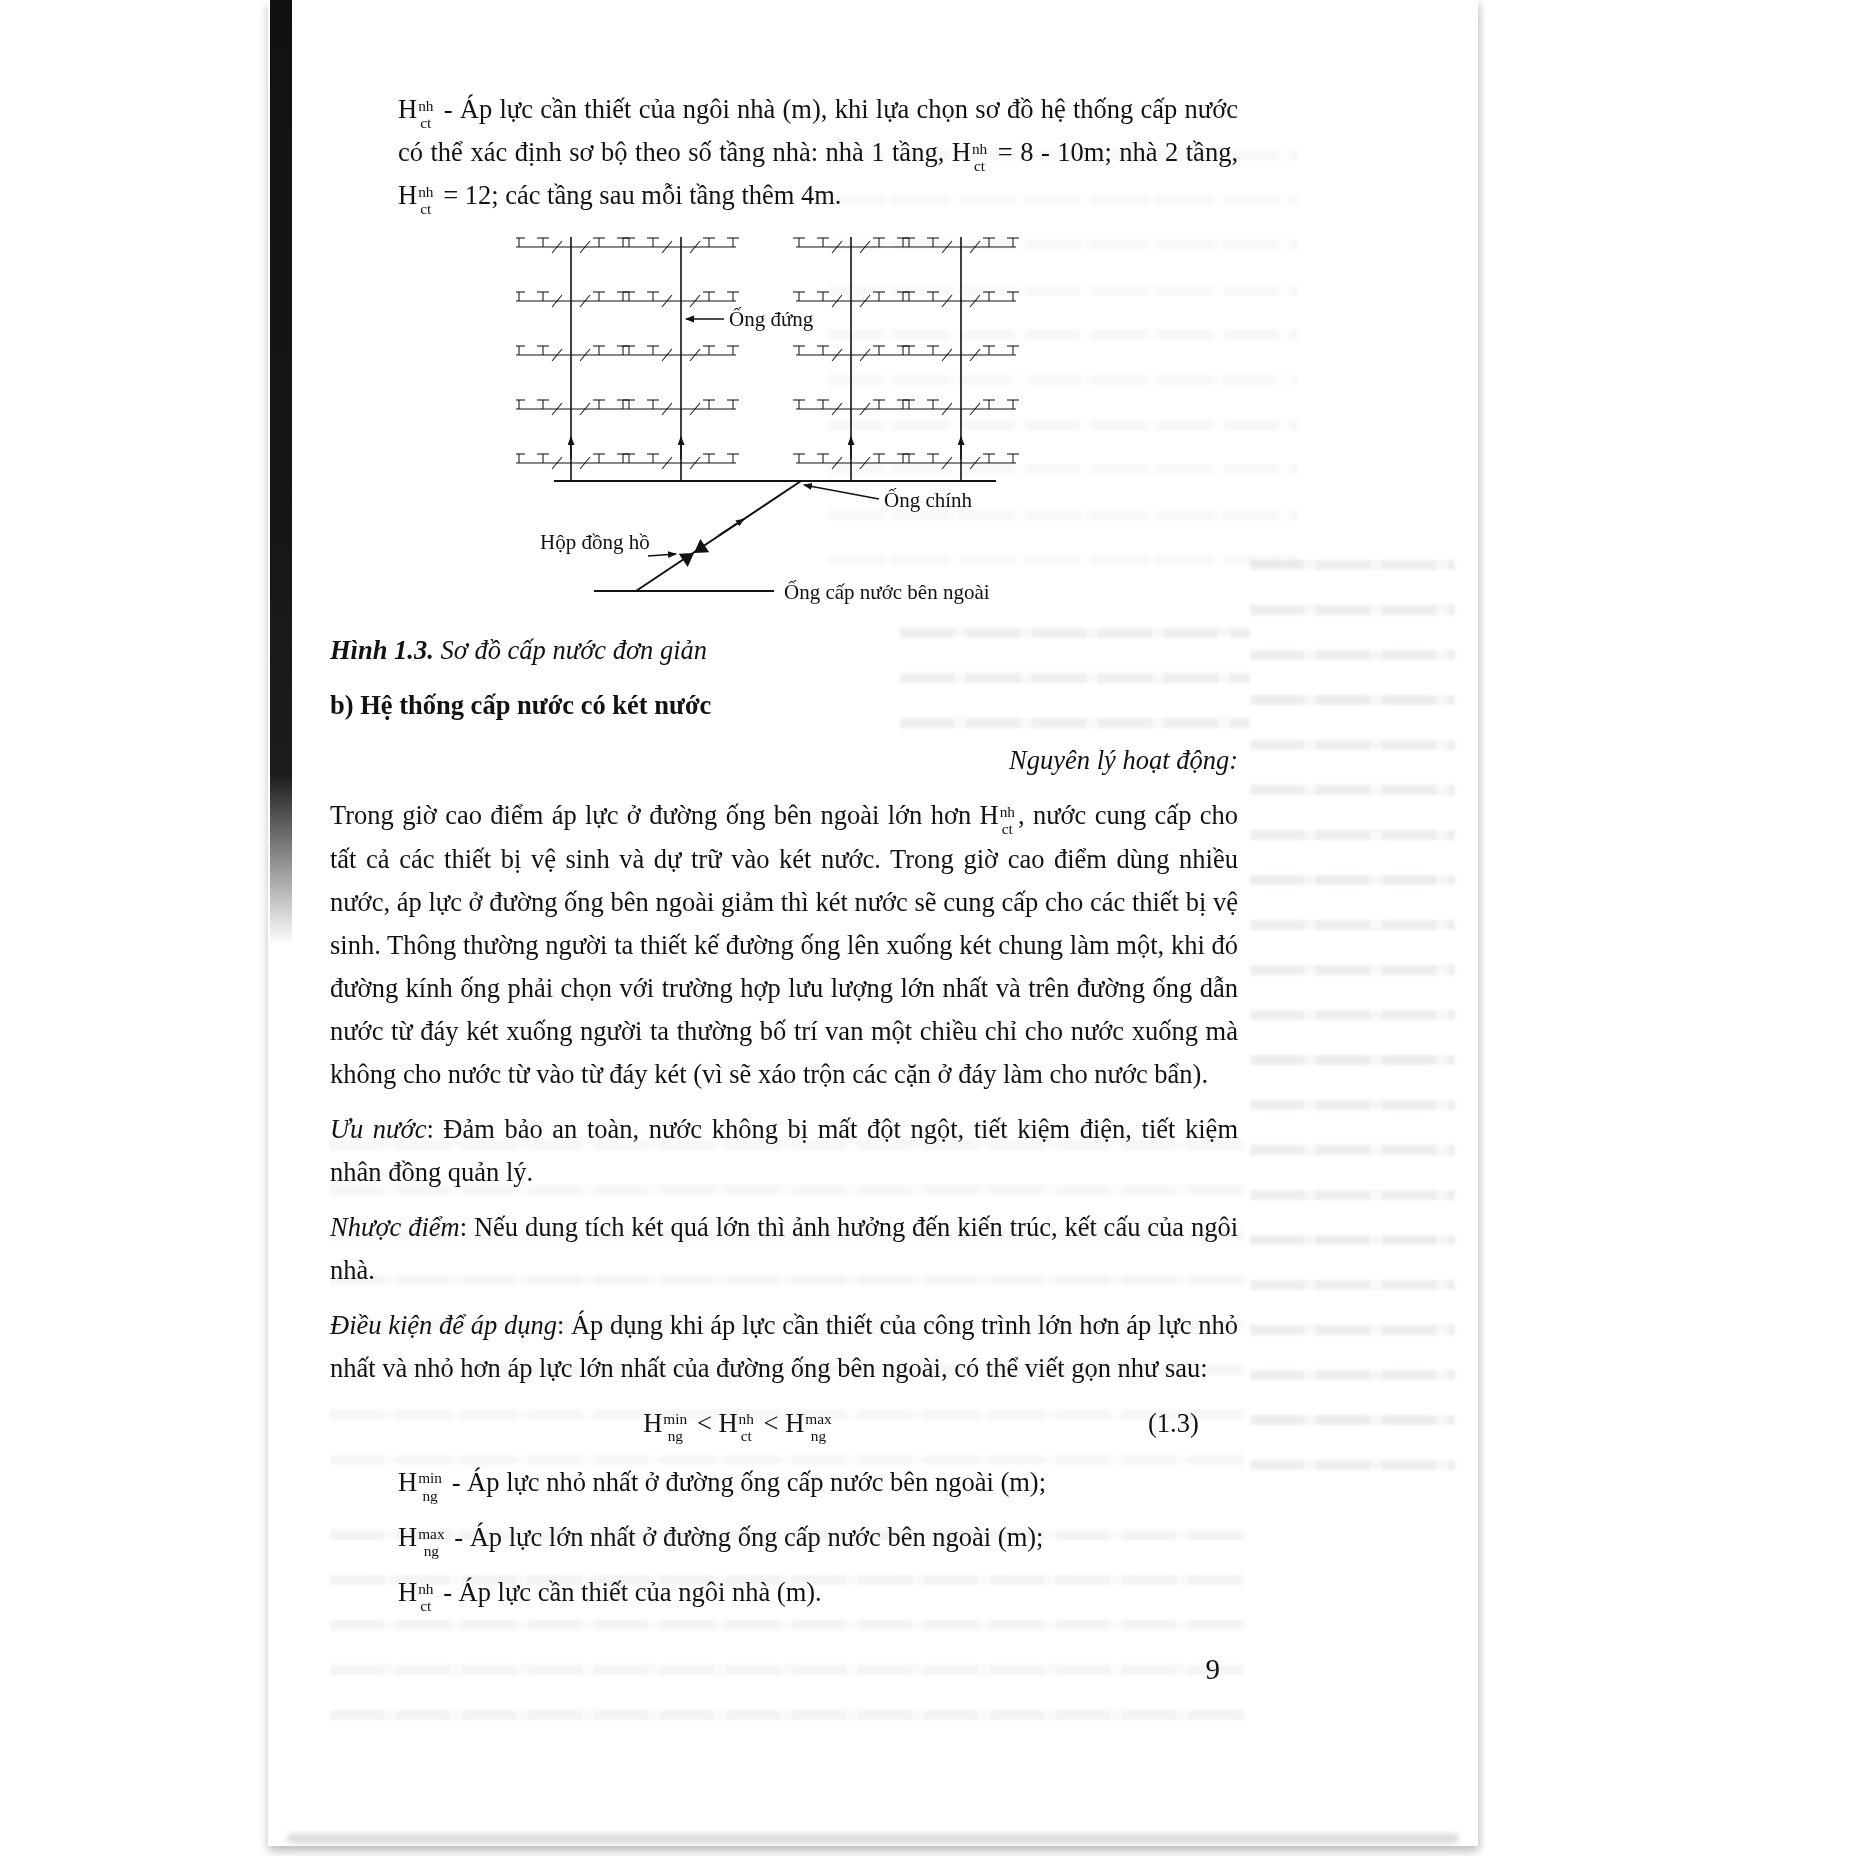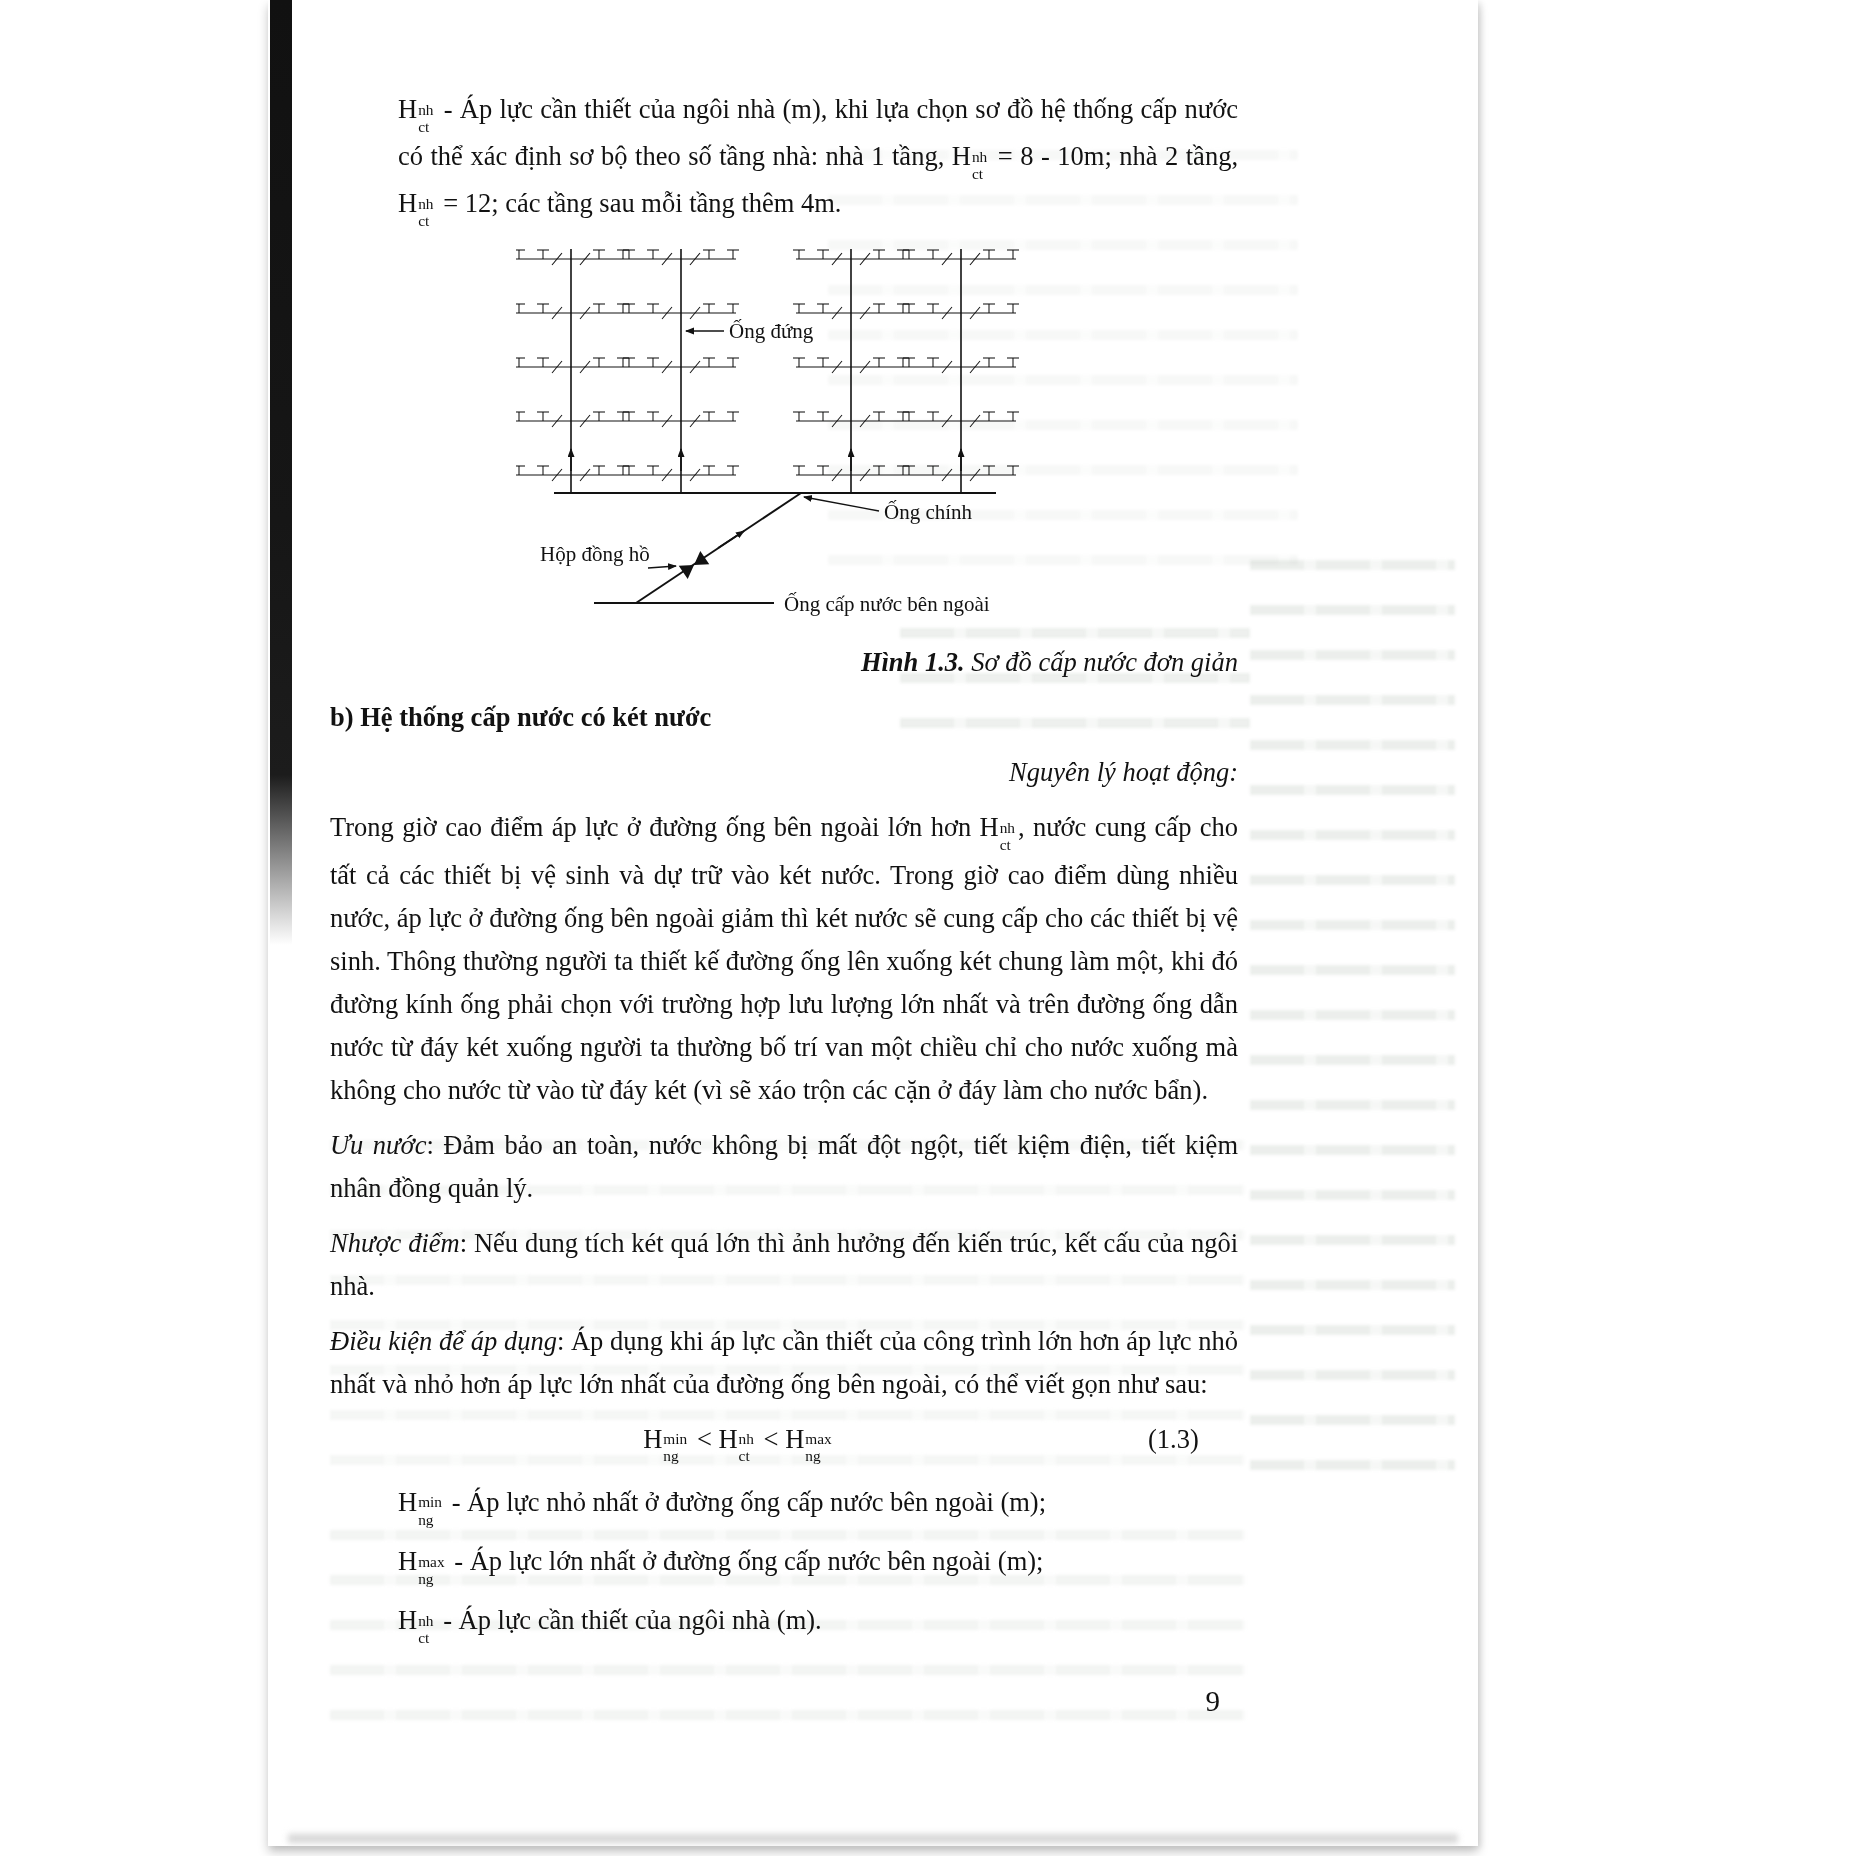--- a/index.html
+++ b/index.html
@@ -42,30 +42,30 @@
   .just{text-align:justify;}
   .indent{padding-left:68px;}
   .it{font-style:italic;}
   .bd{font-weight:bold;}
   .heading{font-weight:bold;margin:4px 0 14px;}
   .label-line{margin-bottom:10px;text-align:right;}
 
   .figure{margin:6px 0 0 186px;width:524px;text-decoration:underline;}
   .figure svg{display:block;}
   .figure text{font-size:21px;fill:#121212;font-family:"Liberation Serif","DejaVu Serif",serif;}
-  .caption{text-align:right;margin:8px 0 24px;}
+  .caption{text-align:left;margin:8px 0 24px;}
 
   .formula-row{display:flex;align-items:baseline;margin:8px 0 16px;}
   .formula{flex:1;text-align:center;}
   .eq-num{width:90px;text-align:left;}
 
   .hsym{display:inline-block;white-space:nowrap;}
   .hsym .stack{
-    display:inline-flex;flex-direction:column;align-items:flex-start;
-    font-size:0.58em;line-height:1.12;vertical-align:middle;margin:12px 3px 0 1px;
+    display:inline-flex;flex-direction:column;align-items:center;
+    font-size:0.58em;line-height:1.12;vertical-align:middle;margin:4px 3px 0 1px;
   }
   .def{margin-bottom:11px;}
 
   .page-number{
     text-align:right;padding-right:18px;margin-top:34px;font-size:29px;
   }
 </style>
 </head>
 <body>
 

